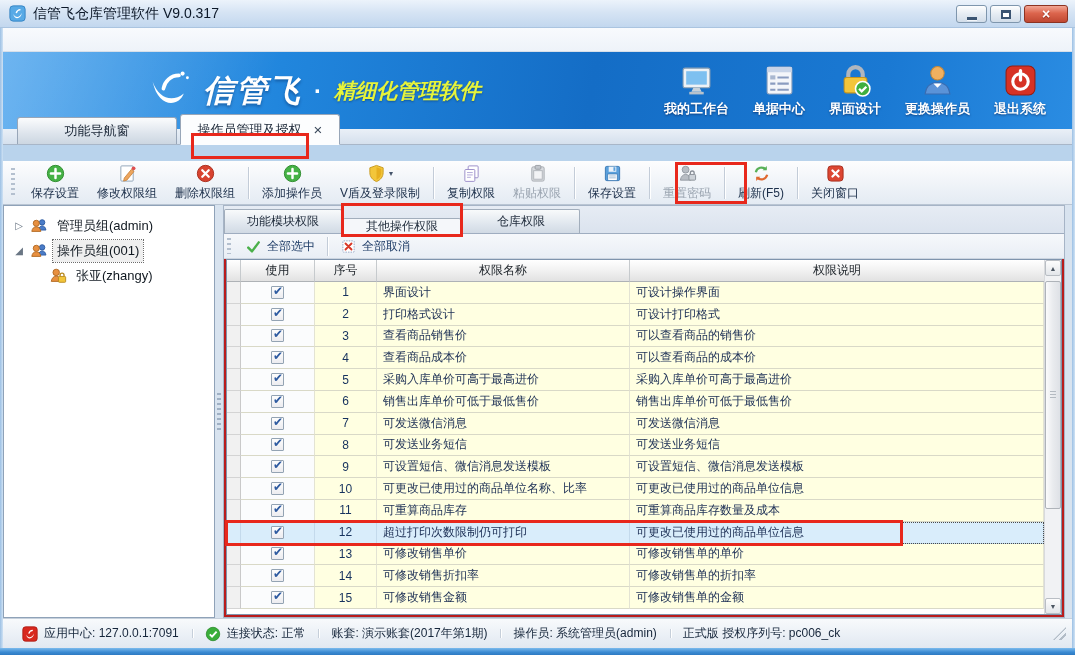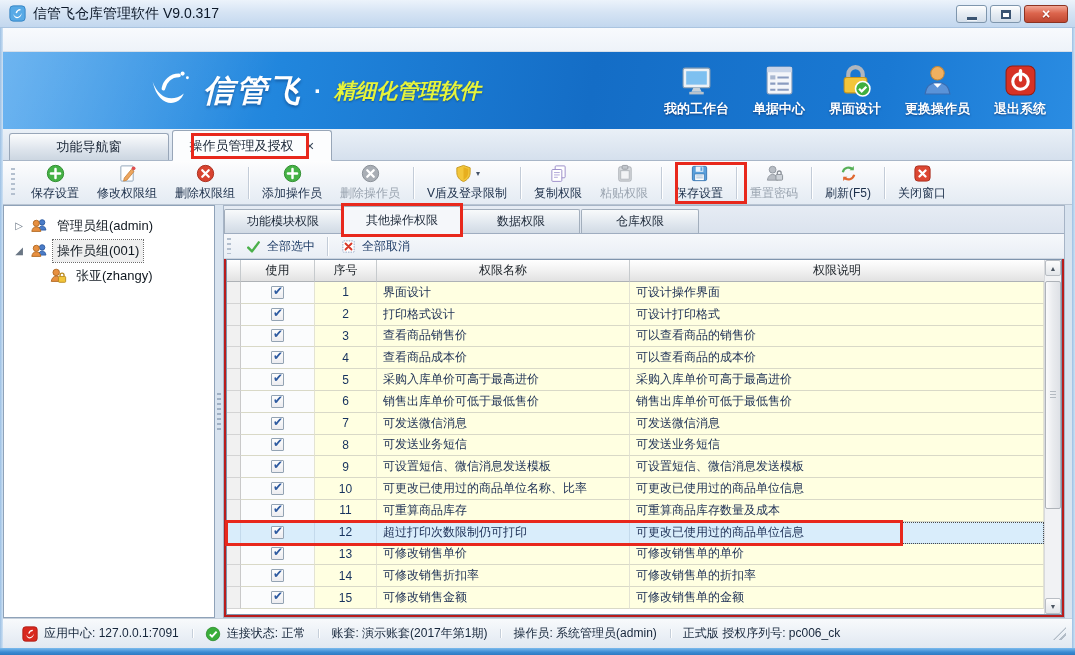--- a/index.html
+++ b/index.html
@@ -27,21 +27,21 @@
 .banner::before{content:"";position:absolute;left:-80px;top:-60px;width:620px;height:190px;background:linear-gradient(115deg,rgba(255,255,255,.30),rgba(255,255,255,0) 55%);transform:rotate(-3deg)}
 .brand{display:flex;align-items:center;gap:12px;padding-left:140px;position:relative;z-index:1}
 .brand svg{width:48px;height:48px}
 .brand-name{font-size:31px;font-weight:bold;font-style:italic;color:#fff;letter-spacing:2px;text-shadow:0 2px 3px rgba(0,30,80,.4)}
 .brand-dot{color:#fff;font-size:24px;font-weight:bold}
 .brand-slogan{font-size:21px;font-weight:bold;font-style:italic;color:#e6f43b;text-shadow:0 1px 2px rgba(0,30,80,.45)}
 .banner-actions{margin-left:auto;display:flex;align-items:flex-end;gap:24px;padding-right:26px;position:relative;z-index:1}
 .hdr-action{display:flex;flex-direction:column;align-items:center;gap:3px;color:#fff;font-weight:bold;font-size:13px;text-shadow:0 1px 2px rgba(0,10,50,.5);cursor:pointer}
 .hdr-action svg{width:33px;height:33px}
 
-.tabrow{position:absolute;left:3px;top:129px;right:3px;height:32px;background:linear-gradient(#eaf0f7,#d5e0ed);border-bottom:1px solid #a8b6c8;display:flex;align-items:flex-end;padding-left:6px;z-index:4}
+.tabrow{position:absolute;left:3px;top:129px;right:3px;height:16px;background:linear-gradient(#eaf0f7,#d5e0ed);border-bottom:1px solid #a8b6c8;display:flex;align-items:flex-end;padding-left:14px;z-index:4}
 .mtab{height:27px;min-width:160px;display:flex;align-items:center;justify-content:center;gap:12px;border:1px solid #98a6b8;border-bottom:none;border-radius:3px 3px 0 0;background:linear-gradient(#fbfcfd,#dde4ec 60%,#ccd6e1);font-size:13px;color:#1a2636;padding:0 16px;margin-right:3px;cursor:pointer}
 .mtab.active{height:31px;background:#fcfdfe;margin-bottom:-1px;border-bottom:1px solid #fcfdfe}
 .mtab-x{display:none;font-size:15px;color:#3c4a5c;line-height:1}
 .mtab.closable .mtab-x{display:block}
 
 .toolbar{position:absolute;left:3px;top:161px;right:3px;height:44px;background:linear-gradient(#fdfdfe,#eff3f8 55%,#e4ebf3);border-bottom:1px solid #b9c5d3;display:flex;align-items:center;padding-left:8px;z-index:4}
 .tb-grip{width:4px;height:30px;margin-right:7px;background:repeating-linear-gradient(to bottom,#b4c0cf 0 2px,transparent 2px 5px)}
 .tb-btn{display:flex;flex-direction:column;align-items:center;justify-content:center;gap:2px;height:40px;padding:0 9px;position:relative;cursor:pointer}
 .tb-icontop{display:flex;align-items:center;gap:3px;height:20px}
 .tb-btn svg{width:19px;height:19px}
@@ -58,21 +58,21 @@
 .tree-item.lv1{padding-left:28px}
 .expander{width:12px;text-align:center;font-size:10px;color:#6a7684}
 .tree-item svg{width:18px;height:18px}
 .tree-label{padding:2px 4px;white-space:nowrap}
 .tree-item.selected .tree-label{background:#efefef;outline:1px dotted #6c6c6c}
 .splitter{width:8px;display:flex;align-items:center;justify-content:center;cursor:col-resize}
 .splitter-grip{width:4px;height:38px;background:repeating-linear-gradient(to bottom,#9fb0c4 0 2px,transparent 2px 5px)}
 .perm-panel{flex:1;display:flex;flex-direction:column;background:#b91c1c;border:1px solid #a6b4c6}
 .ptabs{height:28px;display:flex;align-items:flex-end;border-bottom:1px solid #9fadc0;background:linear-gradient(#e6ecf4,#dbe3ee)}
 .ptab{width:118px;height:24px;display:flex;align-items:center;justify-content:center;border:1px solid #a2aebc;border-bottom:none;border-radius:2px 2px 0 0;background:linear-gradient(#f8fafb,#dee5ed 65%,#d1dae4);font-size:12px;color:#1c2838;margin-right:1px;cursor:pointer}
-.ptab.active{height:28px;background:#f5f7fa;margin-bottom:-1px;border-bottom:1px solid #f5f7fa}
+.ptab.active{height:16px;background:#f5f7fa;margin-bottom:-1px;border-bottom:1px solid #f5f7fa}
 .selectbar{height:25px;background:linear-gradient(#f6f8fb,#e9eef5);border-bottom:1px solid #ccd5e0;display:flex;align-items:center;padding-left:3px}
 .sb-grip{width:4px;height:16px;margin-right:6px;background:repeating-linear-gradient(to bottom,#b4c0cf 0 2px,transparent 2px 5px)}
 .sel-btn{display:flex;align-items:center;gap:6px;font-size:12px;color:#1d3b66;padding:2px 9px;position:relative;cursor:pointer}
 .sel-btn svg{width:15px;height:15px}
 .sel-btn + .sel-btn{margin-left:8px}
 .sel-btn + .sel-btn::before{content:"";position:absolute;left:-5px;top:1px;bottom:1px;width:1px;background:#c3ccd8;box-shadow:1px 0 0 #fff}
 
 .table-wrap{flex:1;position:relative;border:1px solid #7f94ad;background:#fff;overflow:hidden;margin:0 2px 2px 2px}
 .tbl{position:absolute;left:0;top:0;right:17px;bottom:0;overflow:hidden}
 .thead,.trow{display:grid;grid-template-columns:14px 74px 62px 253px 1fr}
@@ -345,28 +345,20 @@
           <span class="tb-label">删除权限组</span>
         </div>
         <div class="tb-btn">
           <span class="tb-icontop">
             <svg>
               <use href="#sym-add"></use>
             </svg>
           </span>
           <span class="tb-label">添加操作员</span>
         </div>
-        <div class="tb-btn disabled sep">
-          <span class="tb-icontop">
-            <svg>
-              <use href="#sym-delete-gray"></use>
-            </svg>
-          </span>
-          <span class="tb-label">删除操作员</span>
-        </div>
         <div class="tb-btn dropdown sep">
           <span class="tb-icontop">
             <svg>
               <use href="#sym-shield"></use>
             </svg>
             <span class="caret">▾</span>
           </span>
           <span class="tb-label">V盾及登录限制</span>
         </div>
         <div class="tb-btn">
@@ -450,23 +442,20 @@
       </div>
 
     <div class="perm-panel">
       <div class="ptabs">
 
       <div class="ptab">
             <span>功能模块权限</span>
           </div>
           <div class="ptab active annotated">
             <span>其他操作权限</span>
-          </div>
-          <div class="ptab">
-            <span>数据权限</span>
           </div>
           <div class="ptab">
             <span>仓库权限</span>
           </div>
         </div>
       <div class="selectbar">
         <div class="sb-grip"></div>
         <div style="display:flex;align-items:center">
 
         <div class="sel-btn">

